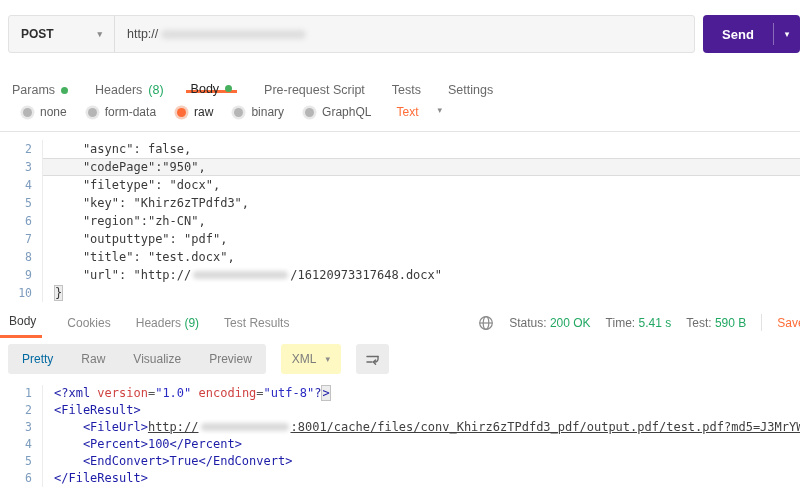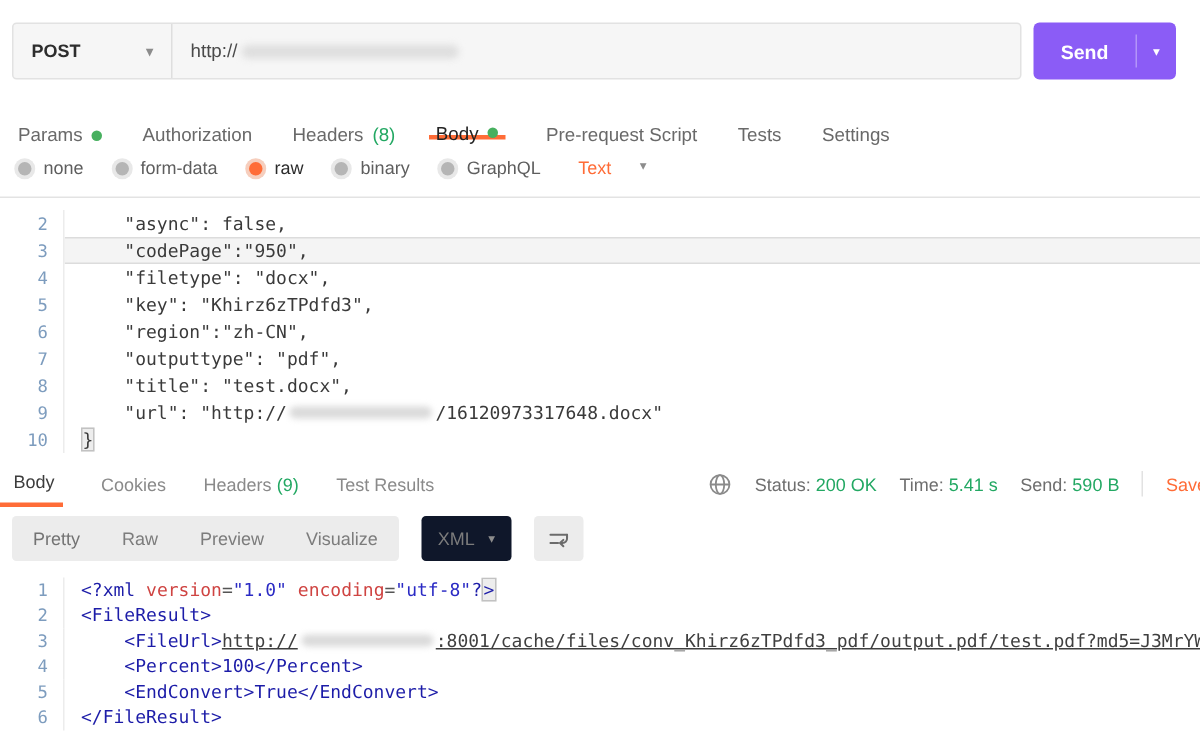--- a/index.html
+++ b/index.html
@@ -2,40 +2,40 @@
 <html><head>
 <meta charset="utf-8">
 <style>
   * { box-sizing: border-box; }
   html,body { margin:0; padding:0; }
   body {
     width:800px; height:491px; position:relative; overflow:hidden;
     background:#fff; font-family:"Liberation Sans", sans-serif; color:#333;
   }
   
-  .url-row { position:absolute; top:15px; left:8px; right:16px; height:38px; display:flex; }
+  .url-row { position:absolute; top:15px; left:8px; right:0; height:38px; display:flex; }
   .url-container { width:687px; display:flex; background:#f6f6f6; border:1px solid #e2e2e2; border-radius:3px; }
   .method { width:106px; display:flex; align-items:center; justify-content:space-between; padding:0 12px; border-right:1px solid #dedede; font-size:12px; font-weight:bold; color:#2d2d2d; cursor:pointer; }
   .chev { font-size:9px; color:#8c8c8c; }
   .url-field { flex:1; display:flex; align-items:center; padding:0 12px; font-size:12.5px; color:#4a4a4a; white-space:nowrap; overflow:hidden; }
   .redact-bar { display:inline-block; width:145px; height:9px; border-radius:5px; background:#dedede; filter:blur(2.5px); margin:0 3px; }
-  .send-btn { margin-left:8px; width:97px; background:#8b5cf6; border-radius:4px; color:#fff; display:flex; align-items:stretch; cursor:pointer; }
+  .send-btn { margin-left:8px; width:97px; background:#4c1d95; border-radius:4px; color:#fff; display:flex; align-items:stretch; cursor:pointer; }
   .send-label { flex:1; display:flex; align-items:center; justify-content:center; font-size:13px; font-weight:bold; }
   .send-split { width:1px; background:rgba(255,255,255,0.35); margin:8px 0; }
   .send-caret { width:26px; display:flex; align-items:center; justify-content:center; font-size:9px; }
 
   
   .req-tabs { position:absolute; top:63px; left:0; right:0; height:30px; display:flex; align-items:stretch; padding-left:12px; gap:27px; font-size:12.5px; color:#696969; }
   .rtab { display:flex; align-items:center; gap:6px; cursor:pointer;margin-top:24px; }
   .rtab.active { color:#232323; border-bottom:3px solid #ff6c37; padding:0 5px; margin-left:-5px; }
   .gdot { width:7px; height:7px; border-radius:50%; background:#47b05f; }
   .gcount { color:#23a863; }
 
   
-  .mode-row { position:absolute; top:93px; left:0; right:0; height:38px; display:flex; align-items:center; padding-left:12px; gap:21px; font-size:12px; color:#5e5e5e; }
+  .mode-row { position:absolute; top:93px; left:0; right:0; height:38px; display:flex; align-items:center; padding-left:23px; gap:21px; font-size:12px; color:#5e5e5e; }
   .mode { display:flex; align-items:center; gap:8px; cursor:pointer; }
   .radio { width:9px; height:9px; border-radius:50%; background:#b5b5b5; box-shadow:0 0 0 2.5px #e8e8e8; }
   .mode.selected .radio { background:#ff6c37; box-shadow:0 0 0 2.5px #f6cebd; }
   .mode.selected { color:#2b2b2b; }
   .format-select { display:flex; gap:19px; color:#ff6c37; margin-left:4px; cursor:pointer; }
 
   
   .editor { position:absolute; top:131px; left:0; right:0; height:176px; border-top:1px solid #e3e3e3; padding-top:8px; font-family:"DejaVu Sans Mono","Liberation Mono",monospace; font-size:12px; }
   .viewer { position:absolute; top:381px; left:0; right:0; bottom:0; font-family:"DejaVu Sans Mono","Liberation Mono",monospace; font-size:12px; padding-top:4px; }
   .code-row { display:flex; height:18px; line-height:18px; }
@@ -61,22 +61,22 @@
   .resp-tab.active { color:#3c3c3c; border-bottom:3px solid #ff6c37; padding-left:9px; padding-right:6px; }
   .resp-meta { margin-left:auto; margin-right:-62px; display:flex; align-items:center; gap:15px; color:#6e6e6e; white-space:nowrap; flex:none; }
   .meta-val { color:#23a863; }
   .meta-div { width:1px; height:17px; background:#e2e2e2; }
   .save-link { color:#ff6c37; cursor:pointer; }
 
   
   .resp-toolbar { position:absolute; top:344px; left:8px; display:flex; gap:15px; align-items:center; }
   .segmented { display:flex; background:#ececec; border-radius:3px; }
   .segment { padding:8px 14px; font-size:12px; color:#7c7c7c; cursor:pointer; }
-  .segment.active { color:#737373; }
-  .format-btn { background:#0f172a; border-radius:3px; padding:8px 11px; display:flex; align-items:center; gap:9px; color:#7c7c7c; font-size:12px; cursor:pointer; }
+  .segment.active { color:#0369a1; }
+  .format-btn { background:#fef9c3; border-radius:3px; padding:8px 11px; display:flex; align-items:center; gap:9px; color:#7c7c7c; font-size:12px; cursor:pointer; }
   .icon-btn { background:#ececec; border-radius:3px; width:33px; height:30px; display:flex; align-items:center; justify-content:center; cursor:pointer; }
   svg { display:block; }
 </style>
 </head>
 <body>
 
 <div class="url-row">
   <div class="url-container">
     <div class="method">
       <span>POST</span>
@@ -93,23 +93,20 @@
     <span class="send-caret">▾</span>
   </div>
 </div>
 
 <div class="req-tabs">
   <div class="rtab">
     <span>Params</span>
     <span class="gdot"></span>
   </div>
   <div class="rtab">
-    <span>Authorization</span>
-  </div>
-  <div class="rtab">
     <span>Headers</span>
     <span class="gcount">(8)</span>
   </div>
   <div class="rtab active">
     <span>Body</span>
     <span class="gdot"></span>
   </div>
   <div class="rtab">
     <span>Pre-request Script</span>
   </div>
@@ -212,34 +209,34 @@
     </span>
     <span>
       <span>Status:</span>
       <span class="meta-val">200 OK</span>
     </span>
     <span>
       <span>Time:</span>
       <span class="meta-val">5.41 s</span>
     </span>
     <span>
-      <span>Send:</span>
+      <span>Test:</span>
       <span class="meta-val">590 B</span>
     </span>
     <span class="meta-div"></span>
     <span class="save-link">Save Response</span>
   </div>
 </div>
 
 <div class="resp-toolbar">
   <div class="segmented">
     <div class="segment active"><span>Pretty</span></div>
     <div class="segment"><span>Raw</span></div>
+    <div class="segment"><span>Visualize</span></div>
     <div class="segment"><span>Preview</span></div>
-    <div class="segment"><span>Visualize</span></div>
   </div>
   <div class="format-btn">
     <span>XML</span>
     <span class="chev">▾</span>
   </div>
   <div class="icon-btn">
     <span>
       <svg width="17" height="17" viewBox="0 0 20 20" fill="none" stroke="#6b6b6b" stroke-width="1.6" stroke-linecap="round" stroke-linejoin="round">
         <path d="M3.5 6.5h13"></path>
         <path d="M3.5 13h6"></path>

